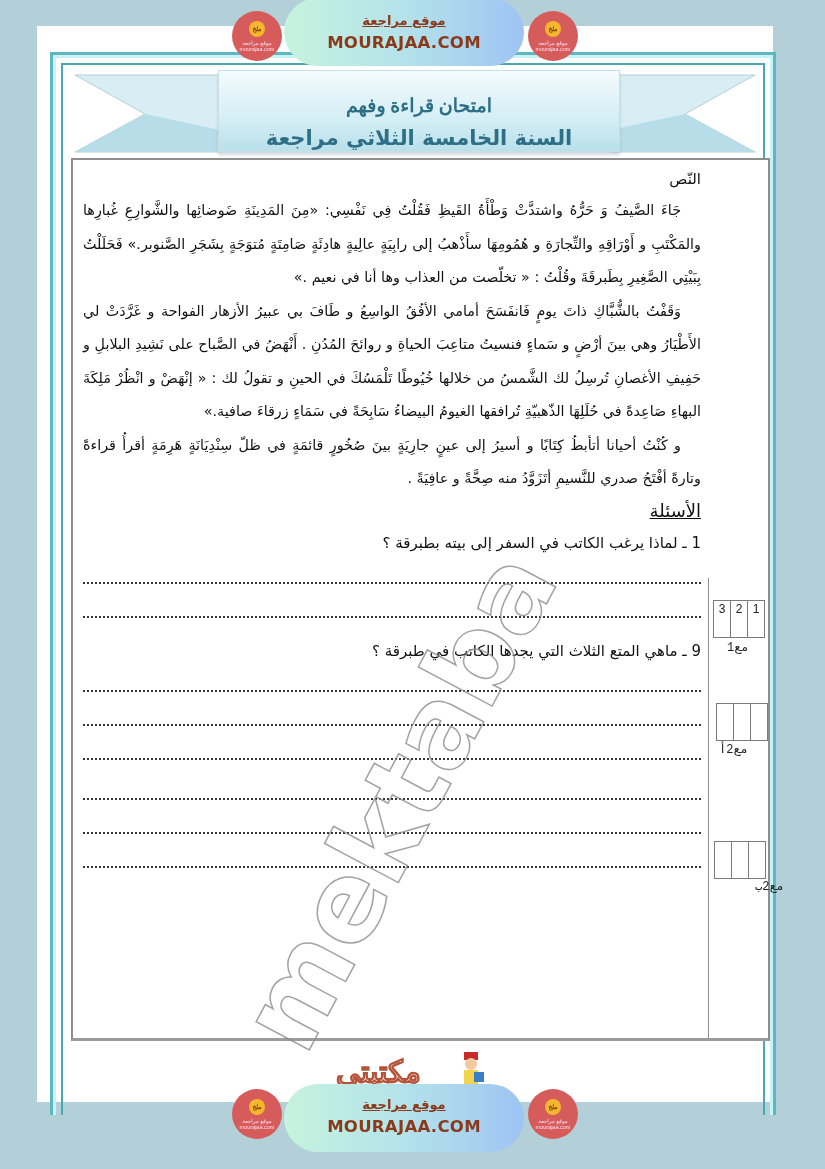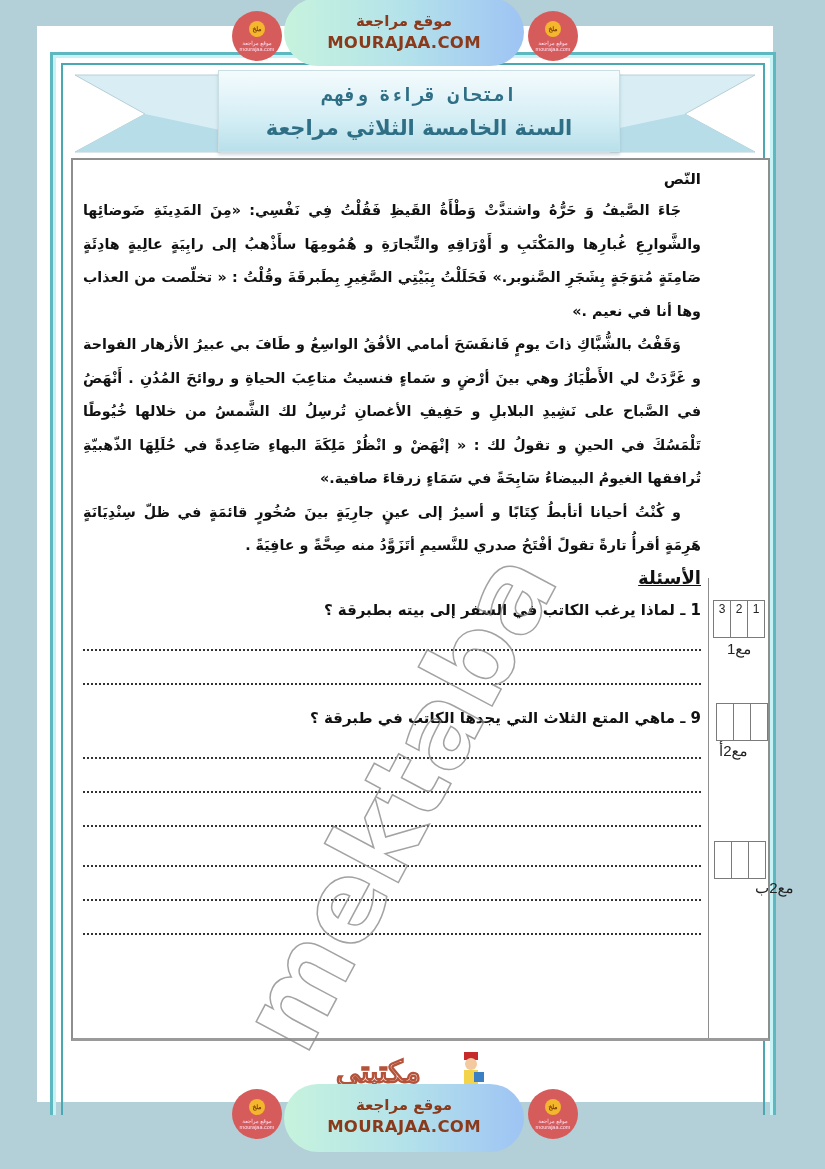--- a/index.html
+++ b/index.html
@@ -27,48 +27,48 @@
   .ribbon-side svg { width:100%; height:100%; }
   .ribbon-left { left:0; }
   .ribbon-right { right:0; }
   .banner-center {
     position:absolute; left:148px; top:0; width:400px; height:80px;
     background:linear-gradient(180deg,#f4fbfd 0%,#d4eef5 60%,#b9e0ea 100%);
     border:1px solid #c9dfe4;
     box-shadow:0 3px 3px rgba(120,150,160,0.35);
     text-align:center; direction:rtl;
   }
-  .banner-line1 { font-family:Liberation Mono, monospace; font-weight:bold; font-size:19px; color:#2f6f86; margin-top:10px; line-height:30px; }
+  .banner-line1 { font-family:Liberation Serif, serif; font-weight:bold; font-size:19px; color:#2f6f86; margin-top:20px; line-height:30px; }
   .banner-line2 { font-family:"DejaVu Sans", sans-serif; font-weight:bold; font-size:21px; color:#2f6f86; line-height:34px; }
 
   
   .mainbox {
     position:absolute; left:71px; top:158px; width:695px; height:878px;
     border:2px solid #8e8e8e; border-bottom:3px solid #9a9a9a; background:#fff;
   }
   .score-col {
     position:absolute; left:635px; top:418px; width:1px; height:460px; background:#8e8e8e;
   }
   .text-area {
     position:absolute; left:10px; top:4px; width:618px; direction:rtl; text-align:justify;
-    font-family:"DejaVu Sans", sans-serif; font-weight:bold; color:#111; font-size:14.3px; line-height:33.5px;
+    font-family:"DejaVu Sans", sans-serif; font-weight:normal; color:#111; font-size:14.3px; line-height:33.5px;
   }
   .sec-title { font-size:15px; line-height:30px; }
   .para { text-indent:20px; }
   .q-title { font-size:18px; line-height:26px; margin-top:2px; text-decoration:underline; }
   .question { font-size:15px; line-height:30px; margin-top:4px; }
   .dots { height:32px; border-bottom:2px dotted #333; margin-left:0; }
   .dots.first { height:24px; }
   .q-gap { height:14px; }
 
   .score-box { position:absolute; width:52px; display:flex; flex-direction:row; }
   .score-grid { display:flex; border:1px solid #7b7b7b; }
   .score-cell { width:16px; height:36px; border-left:1px solid #7b7b7b; font-family:"Liberation Sans", sans-serif; font-size:12px; text-align:center; line-height:16px; color:#222;}
   .score-cell:first-child { border-left:none; }
-  .score-label { position:absolute; font-size:15px; color:#222; direction:rtl; font-family:Liberation Sans, sans-serif;text-align:center; }
+  .score-label { position:absolute; font-size:12px; color:#222; direction:rtl; font-family:Liberation Mono, monospace;text-align:center; }
 
   
   .wm {
     position:absolute; left:180px; top:640px; font-family:"DejaVu Sans", sans-serif; font-weight:bold;
     font-size:110px; color:transparent; -webkit-text-stroke:1.5px #8c8c8c; transform:rotate(-62deg);
     transform-origin:left top; opacity:0.8; white-space:nowrap; pointer-events:none;
   }
 
   
   .logo { position:absolute; left:336px; top:1050px; width:150px; height:42px; }
@@ -76,21 +76,21 @@
   .logo-kid { position:absolute; right:0; top:0; width:28px; height:40px; }
 
   
   .badge {
     position:absolute; width:240px; height:68px; border-radius:34px;
     background:linear-gradient(90deg,#c6f3dd 0%,#b4e2ea 50%,#9ec4f4 100%);
     text-align:center; color:#8a3a1a; font-family:"DejaVu Sans", sans-serif; font-weight:bold;
   }
   .badge-top { left:284px; top:-2px; }
   .badge-bottom { left:284px; top:1084px; }
-  .badge-ar { font-size:15px; line-height:22px; margin-top:10px; direction:rtl; }
+  .badge-ar { font-size:13px; line-height:22px; margin-top:10px; text-decoration:underline; direction:rtl; }
   .badge-en { font-size:16.5px; line-height:22px; letter-spacing:0.3px; }
   .badge-top .badge-ar { margin-top:12px; }
   .circle {
     position:absolute; width:50px; height:50px; border-radius:50%; background:#d65c5c; text-align:center;
   }
   .circle .dot { position:absolute; left:17px; top:10px; width:16px; height:16px; border-radius:50%; background:#f3b62c; font-size:6px; line-height:16px; color:#7a3b00; font-weight:bold; font-family:"Liberation Sans", sans-serif; }
   .circle .ctext { position:absolute; left:0; right:0; top:29px; font-size:5.5px; line-height:6px; color:#fde; font-family:"Liberation Sans", sans-serif; }
   .c1 { left:232px; top:11px; }
   .c2 { left:528px; top:11px; }
   .c3 { left:232px; top:1089px; }
@@ -121,21 +121,21 @@
     <div class="banner-line1">امتحان قراءة وفهم</div>
     <div class="banner-line2">السنة الخامسة  الثلاثي مراجعة</div>
   </div>
 </div>
 
 <div class="mainbox">
   <div class="text-area">
     <div class="sec-title">النّص</div>
     <div class="para">جَاءَ الصَّيفُ وَ حَرُّهُ واشتدَّتْ وَطْأَةُ القَيظِ فَقُلْتُ فِي نَفْسِي:  «مِنَ المَدِينَةِ ضَوضائِها والشَّوارِعِ غُبارِها والمَكْتَبِ و أَوْرَاقِهِ  والتِّجارَةِ و هُمُومِهَا سأَذْهبُ إلى رابِيَةٍ عالِيةٍ هادِئَةٍ صَامِتَةٍ مُتوَجَةٍ بِشَجَرِ الصَّنوبر.» فَحَلَلْتُ بِبَيْتِي الصَّغِيرِ بِطَبرقَةَ وقُلْتُ : « تخلّصت من العذاب وها أنا في نعيم .»</div>
     <div class="para">وَقَفْتُ بالشُّبَّاكِ ذاتَ يومٍ فَانفَسَحَ أمامي الأفُقُ الواسِعُ و طَافَ بي عبيرُ الأزهار الفواحة و غَرَّدَتْ لي الأَطْيَارُ وهي بينَ أرْضٍ و سَماءٍ فنسيتُ متاعِبَ الحياةِ و روائحَ المُدُنِ . أَنْهَضُ في الصَّباح على نَشِيدِ البلابلِ و حَفِيفِ الأغصانِ تُرسِلُ لك الشَّمسُ من خلالها خُيُوطًا تَلْمَسُكَ في الحينِ و تقولُ لك : « إنْهَضْ و انْظُرْ مَلِكَةَ البهاءِ صَاعِدةً في حُلَلِهَا الذّهبيّةِ تُرافقها الغيومُ البيضاءُ سَابِحَةً في سَمَاءٍ زرقاءَ صافية.»</div>
-    <div class="para">و كُنْتُ أحيانا أتأبطُ كِتَابًا و أسيرُ إلى عينٍ جارِيَةٍ بينَ صُخُورٍ قائمَةٍ في ظلّ سِنْدِيَانَةٍ هَرِمَةٍ أقرأُ تارةً تقولً أفْتَحُ صدري للنَّسيمِ أتَزَوَّدُ منه صِحَّةً و عافِيَةً .</div>
+    <div class="para">و كُنْتُ أحيانا أتأبطُ كِتَابًا و أسيرُ إلى عينٍ جارِيَةٍ بينَ صُخُورٍ قائمَةٍ في ظلّ سِنْدِيَانَةٍ هَرِمَةٍ أقرأُ قراءةً وتارةً أفْتَحُ صدري للنَّسيمِ أتَزَوَّدُ منه صِحَّةً و عافِيَةً .</div>
     <div class="q-title">الأسئلة</div>
 
     <div class="question">1 ـ لماذا يرغب الكاتب في السفر إلى بيته بطبرقة ؟</div>
     <div class="dots first"></div>
     <div class="dots"></div>
     <div class="q-gap"></div>
 
     <div class="question">9 ـ ماهي المتع الثلاث التي يجدها الكاتب في طبرقة ؟</div>
     <div class="dots first"></div>
     <div class="dots"></div>

